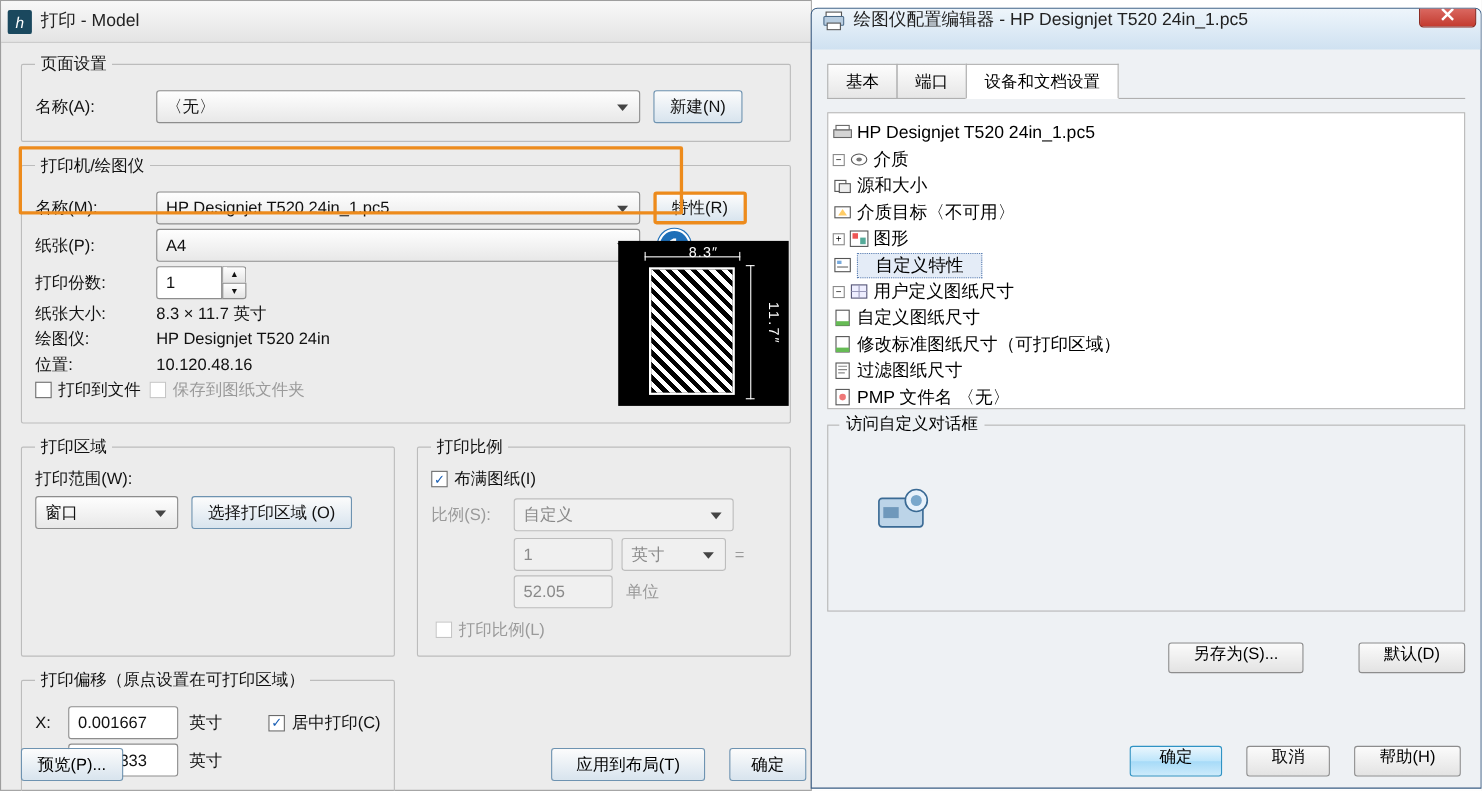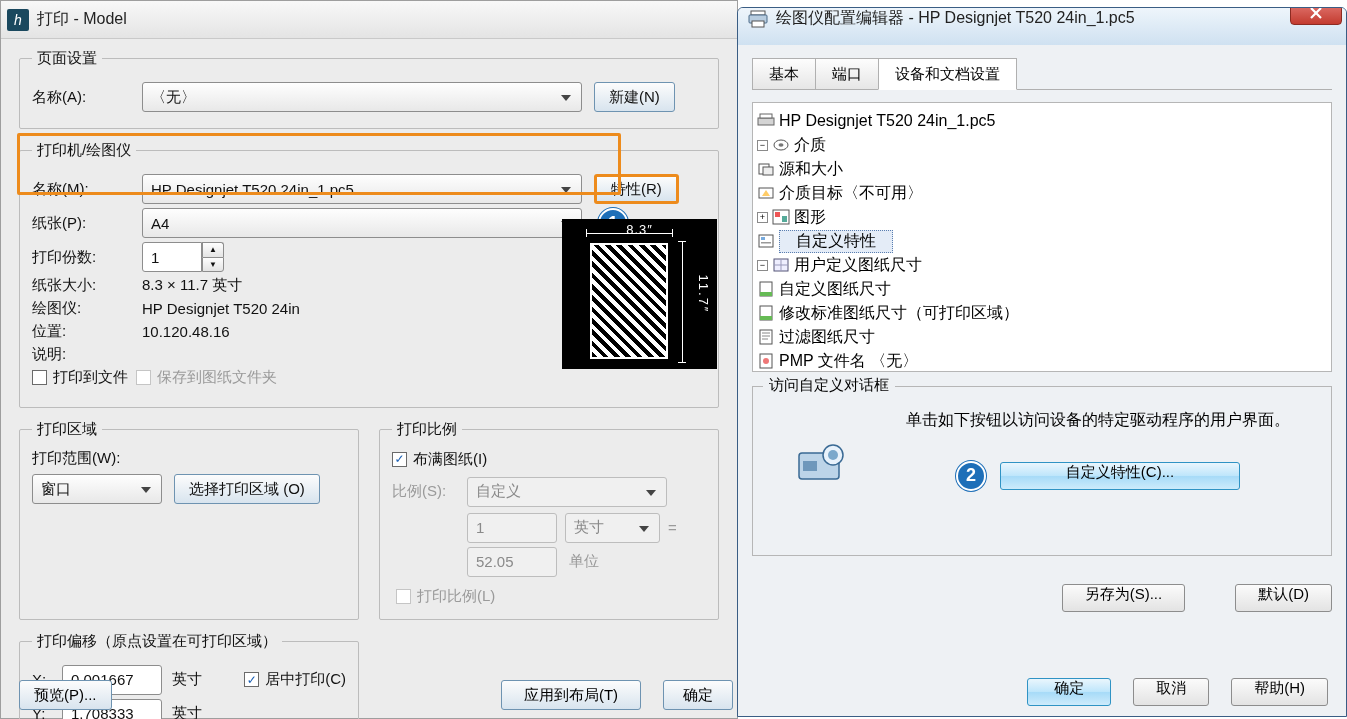--- a/index.html
+++ b/index.html
@@ -160,23 +160,20 @@
             <span class="lbl">纸张大小:</span>
           <span>8.3 × 11.7  英寸</span>
           </div>
         <div class="row">
             <span class="lbl">绘图仪:</span>
           <span>HP Designjet T520 24in</span>
           </div>
         <div class="row">
             <span class="lbl">位置:</span>
           <span>10.120.48.16</span>
-          </div>
-        <div class="row">
-            <span class="lbl">说明:</span>
           </div>
 
         <div class="row">
           <span class="chk">
             <span class="chk-box"></span>
             <span>打印到文件</span>
           </span>
           <span style="width:8px"></span>
           <span class="chk disabled">
             <span class="chk-box" style="border-color:#c5c5c5"></span>
@@ -351,27 +348,20 @@
       <span class="gtitle">访问自定义对话框</span>
       <div style="display:flex;align-items:flex-start">
         <span class="camera-ic" style="margin:38px 24px 0 30px">
           <svg viewBox="0 0 58 48">
               <rect x="4" y="14" width="40" height="26" rx="3" fill="#bcd4e8" stroke="#3a6a94" stroke-width="1.5"></rect>
               <circle cx="38" cy="16" r="10" fill="#e8f2fb" stroke="#3a6a94" stroke-width="1.5"></circle>
               <circle cx="38" cy="16" r="5" fill="#7aa8cc"></circle>
               <rect x="8" y="22" width="14" height="10" fill="#6f98bb"></rect>
             </svg>
         </span>
-        <div style="flex:1">
-          <div style="text-align:center;margin:6px 0 28px 0;line-height:1.6">单击如下按钮以访问设备的特定驱动程序的用户界面。</div>
-          <div style="display:flex;align-items:center;justify-content:center;gap:14px">
-            <span class="circle-badge">2</span>
-            <span class="btn-aero highlight-box" style="width:240px;text-align:center;display:inline-flex;justify-content:center">自定义特性(C)...</span>
-          </div>
-        </div>
       </div>
     </div>
 
     <div style="display:flex;justify-content:flex-end;gap:50px;margin-top:28px">
       <span class="btn-plain">另存为(S)...</span>
       <span class="btn-plain">默认(D)</span>
     </div>
   </div>
 
   <div class="bottom-row-right">

